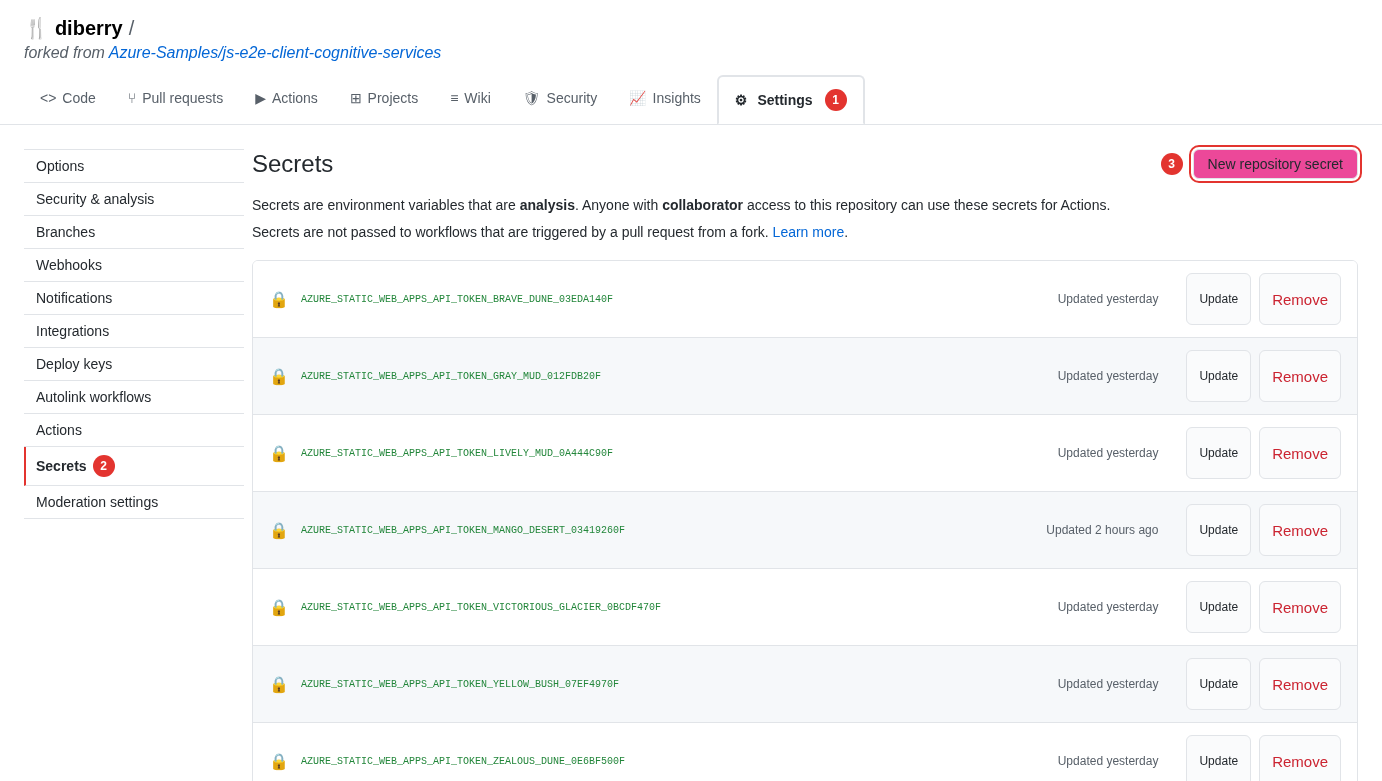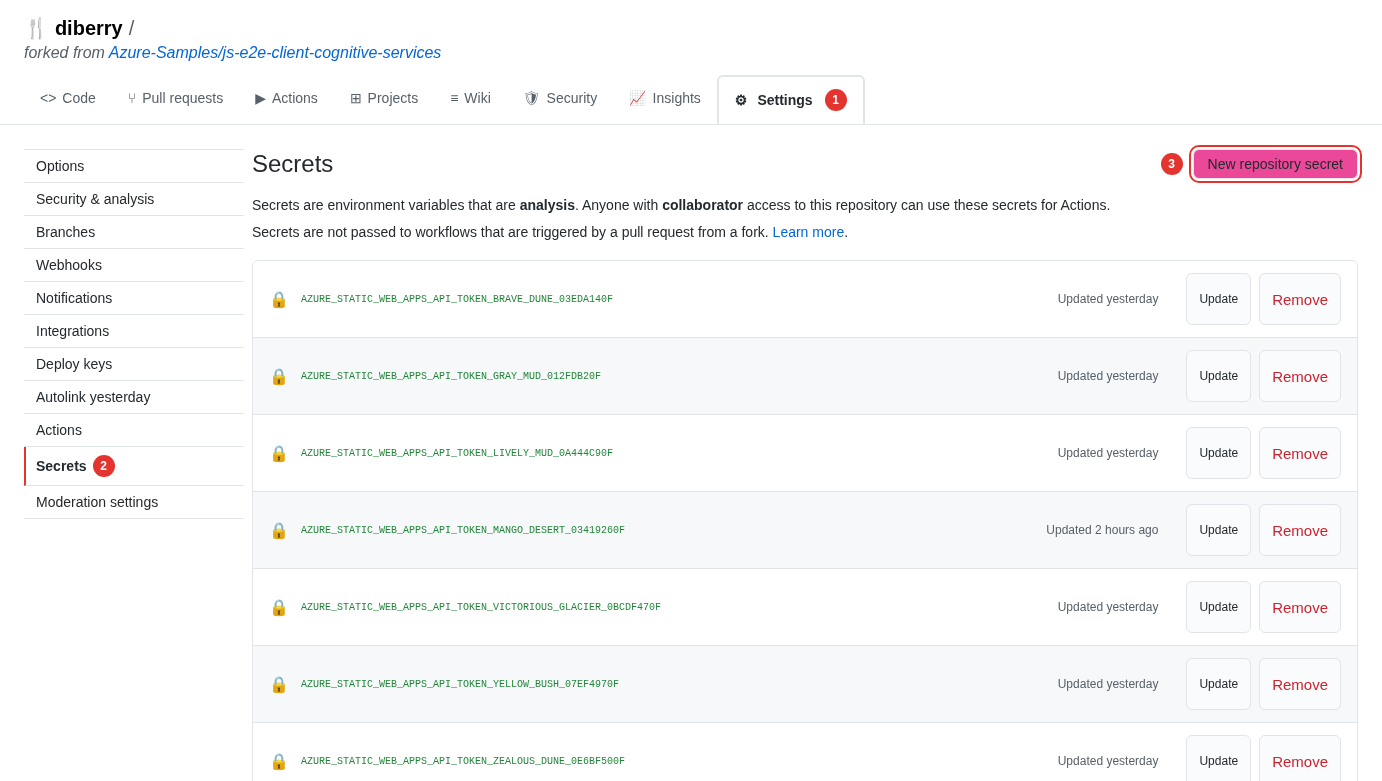--- a/index.html
+++ b/index.html
@@ -169,21 +169,21 @@
 <div class="page-layout">
 
   <aside class="sidebar">
     <a href="#" class="sidebar-item">Options</a>
     <a href="#" class="sidebar-item">Security &amp; analysis</a>
     <a href="#" class="sidebar-item">Branches</a>
     <a href="#" class="sidebar-item">Webhooks</a>
     <a href="#" class="sidebar-item">Notifications</a>
     <a href="#" class="sidebar-item">Integrations</a>
     <a href="#" class="sidebar-item">Deploy keys</a>
-    <a href="#" class="sidebar-item">Autolink yesterday</a>
+    <a href="#" class="sidebar-item">Autolink workflows</a>
     <a href="#" class="sidebar-item">Actions</a>
     <a href="#" class="sidebar-item red-active" style="display:flex;align-items:center;">
       <span>Secrets</span>
       <span class="step-badge">2</span>
     </a>
     <a href="#" class="sidebar-item">Moderation settings</a>
   </aside>
 
   <main class="main-content">
     <div class="secrets-header">

